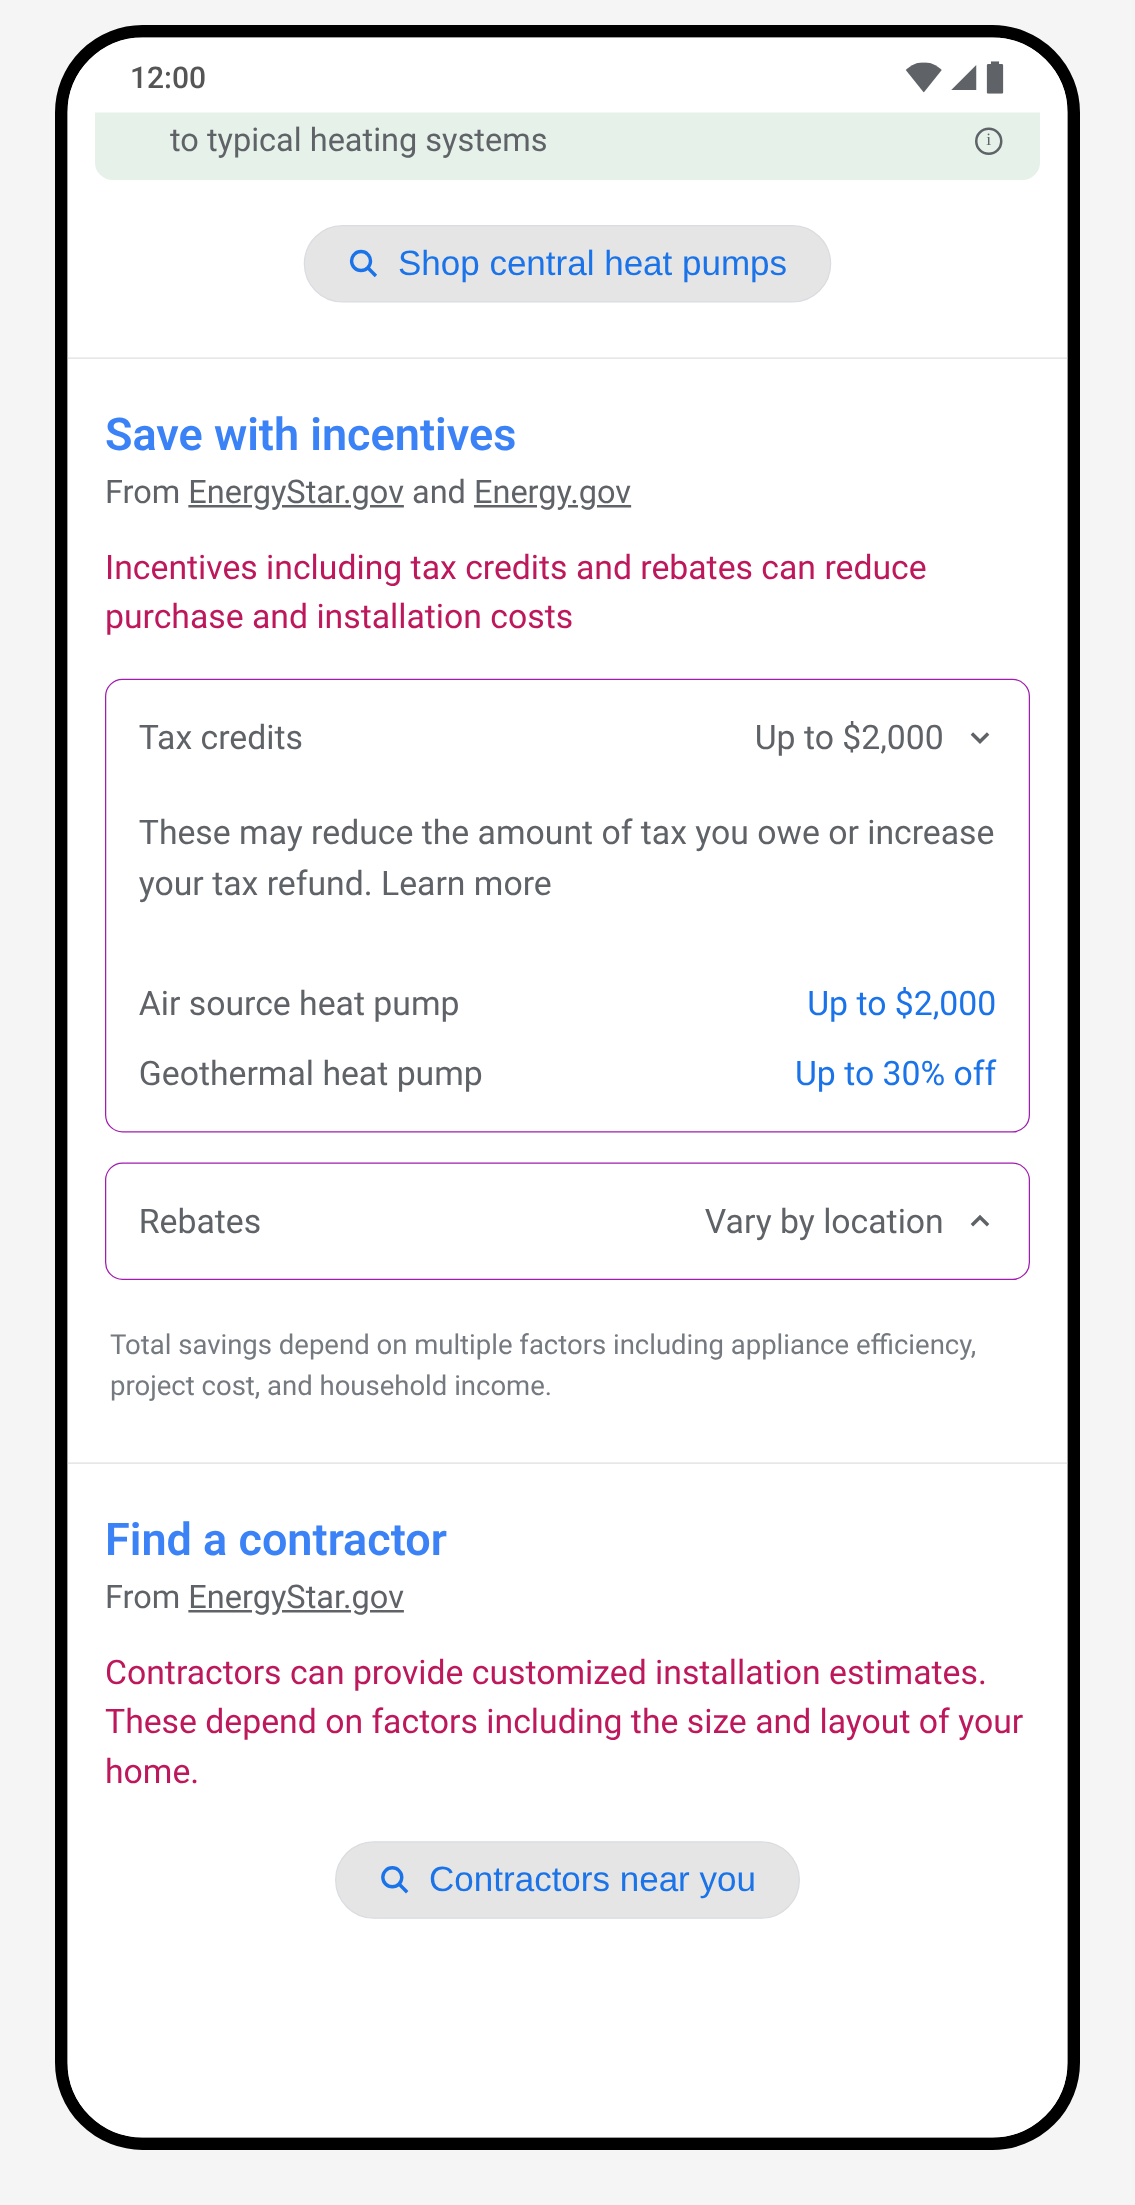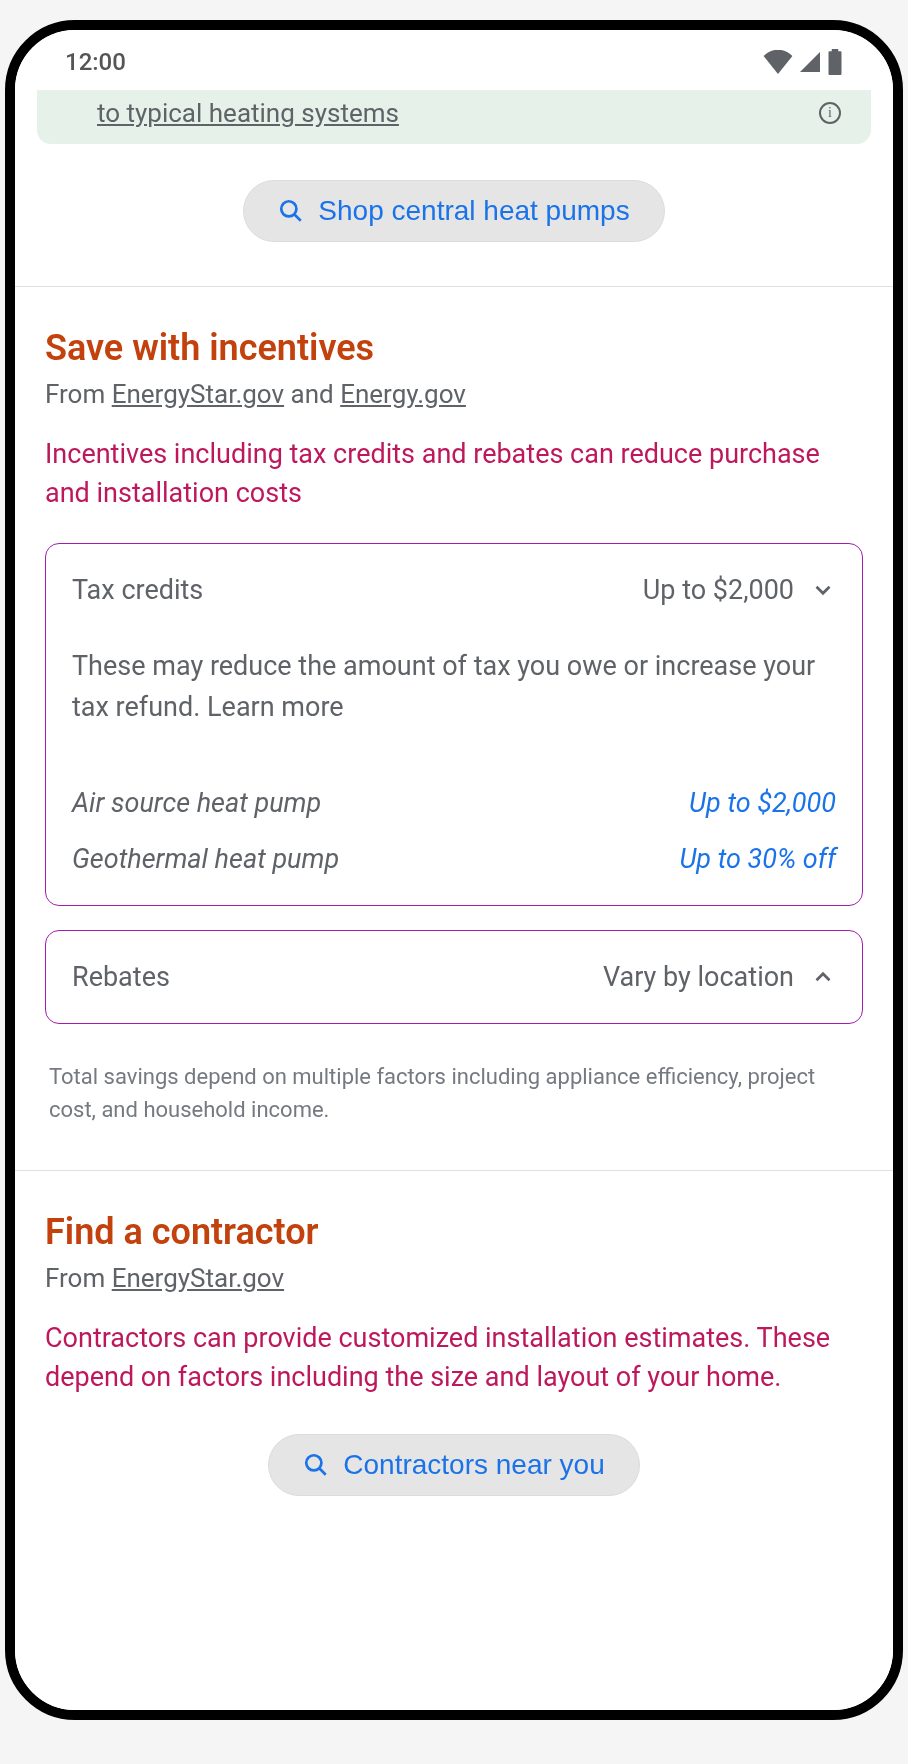--- a/index.html
+++ b/index.html
@@ -6,21 +6,21 @@
   html, body { height: 100%; }
   body {
     font-family: -apple-system, BlinkMacSystemFont, "Segoe UI", Roboto, Arial, sans-serif;
     background: #f5f5f5;
     display: flex;
     justify-content: center;
     align-items: flex-start;
     padding: 20px 0;
   }
   .phone-frame {
-    width: 898px;
+    width: 820px;
     height: 1700px;
     background: #fff;
     border: 10px solid #000;
     border-radius: 70px;
     position: relative;
     overflow: hidden;
   }
   .phone-inner {
     width: 100%;
     height: 100%;
@@ -46,21 +46,21 @@
     margin: 6px 22px 0 22px;
     background: #e6f1ea;
     border-radius: 0 0 14px 14px;
     padding: 8px 30px 16px 60px;
     display: flex;
     align-items: center;
     gap: 8px;
     color: #5f6368;
     font-size: 26px;
   }
-  .banner .banner-text { flex: 1; text-decoration: underline; }
+  .banner .banner-text { flex: 1; }
   .info-icon {
     width: 22px; height: 22px; border: 2px solid #5f6368; border-radius: 50%;
     display: inline-flex; align-items: center; justify-content: center;
     font-size: 14px; font-family: serif;
   }
 
   .pill-button {
     display: inline-flex;
     align-items: center;
     gap: 14px;
@@ -75,21 +75,21 @@
   }
   .pill-button .search-icon-svg { width: 26px; height: 26px; }
   .pill-row { text-align: center; margin: 36px 0 44px 0; }
 
   .divider { border-top: 1px solid #e0e0e0; }
 
   .section { padding: 40px 30px 10px 30px; }
   .section h2 {
     font-size: 36px;
     font-weight: 600;
-    color: #c2410c;
+    color: #3b82f6;
     margin-bottom: 10px;
   }
   .section .source-line {
     font-size: 26px;
     color: #5f6368;
     margin-bottom: 26px;
   }
   .section .source-line .link { text-decoration: underline; color: #5f6368; }
   .section .desc {
     font-size: 27px;
@@ -127,21 +127,20 @@
     font-size: 27px;
     color: #5f6368;
     line-height: 1.5;
     margin-bottom: 60px;
   }
   .row {
     display: flex;
     justify-content: space-between;
     align-items: center;
     margin-bottom: 24px;
-    font-style: italic;
   }
   .row:last-child { margin-bottom: 0; }
   .row .row-label { font-size: 27px; color: #5f6368; }
   .row .row-value { font-size: 27px; color: #1a73e8; }
 
   .footnote {
     font-size: 22px;
     color: #757a80;
     line-height: 1.5;
     padding: 12px 4px 34px 4px;

